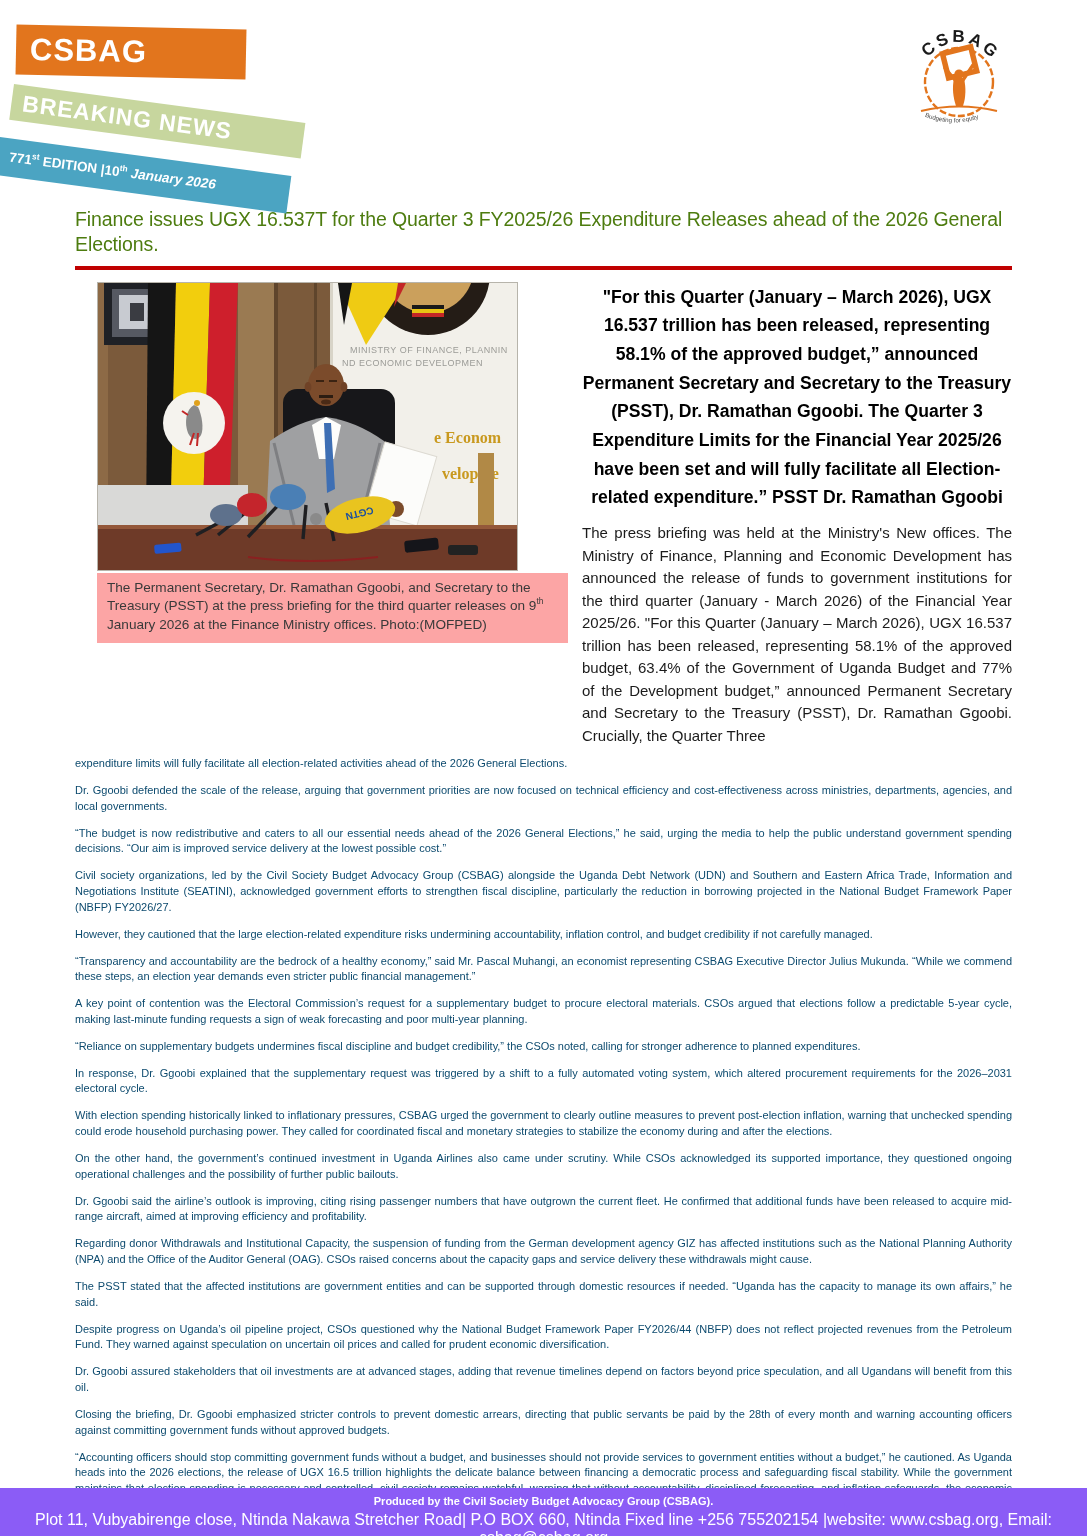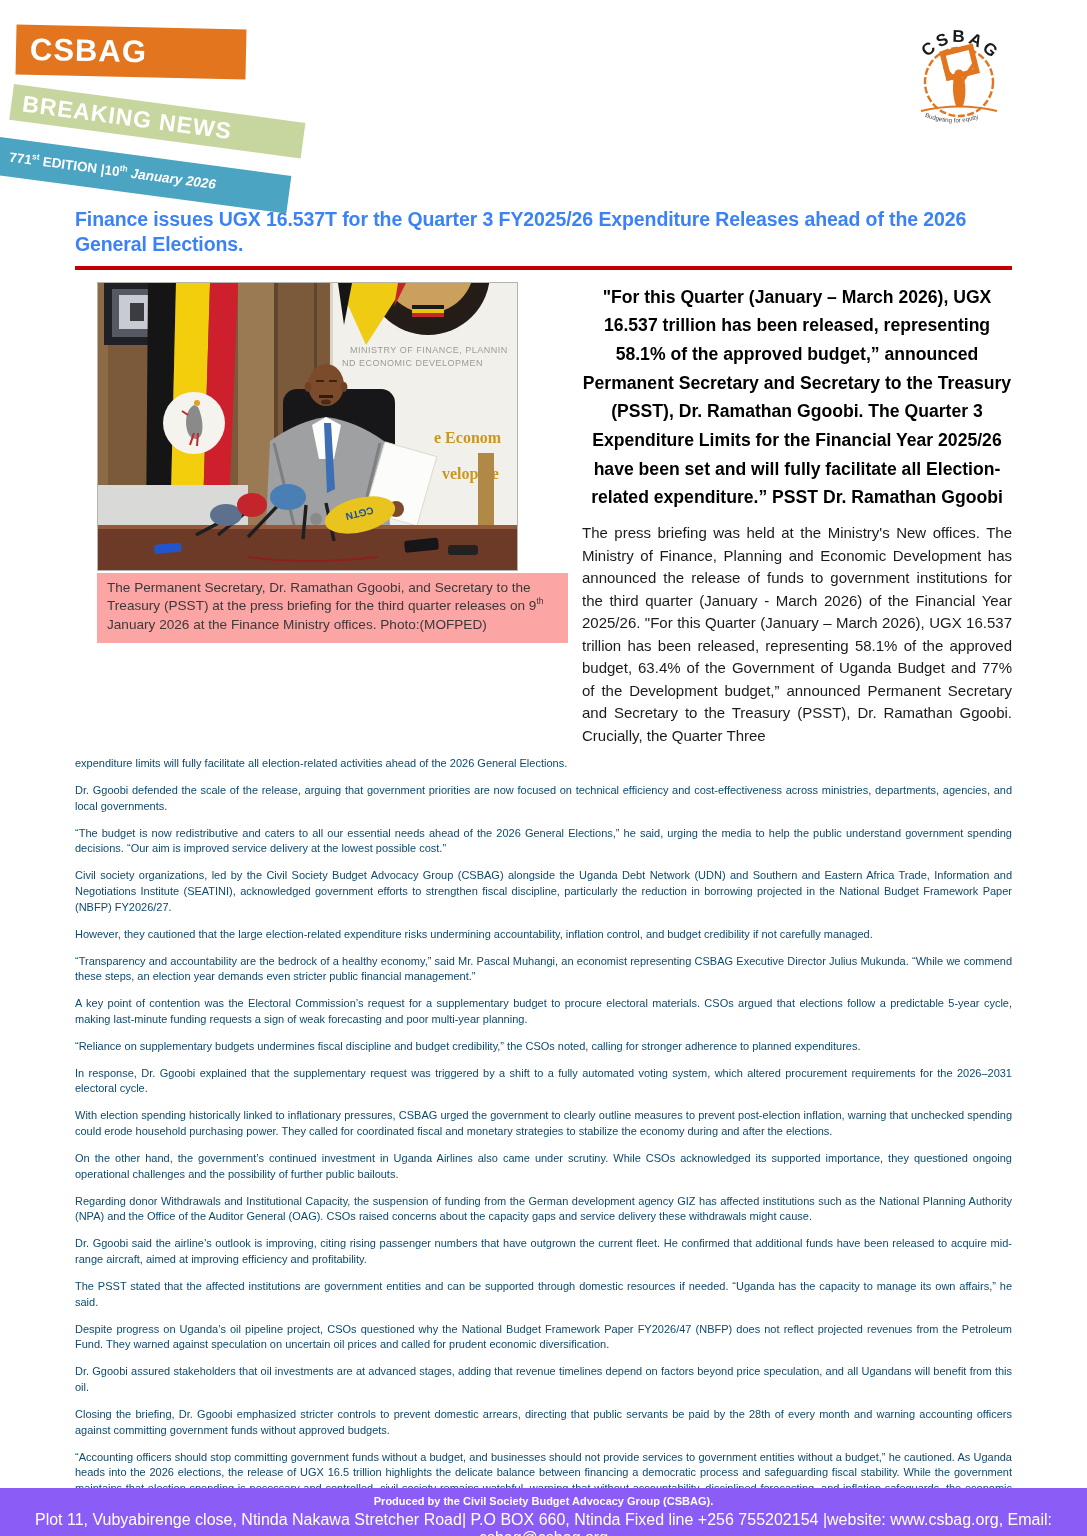--- a/index.html
+++ b/index.html
@@ -24,22 +24,22 @@
     transform:rotate(7.6deg);transform-origin:left top;
     font-size:13.5px;line-height:38px;padding-left:20px;white-space:nowrap;
   }
   .banner-blue .date{font-style:italic;}
   sup.sm{font-size:62%;vertical-align:super;line-height:0;}
   
   .logo{position:absolute;left:903px;top:12px;width:112px;height:132px;z-index:2;}
   
   .content{position:absolute;left:75px;top:207px;width:937px;}
   h1.headline{
-    margin:0;font-size:19.5px;line-height:1.3;color:#3b82f6;
-    font-weight:bold;letter-spacing:-0.1px;
+    margin:0;font-size:19.5px;line-height:1.3;color:#4d7c0f;
+    font-weight:normal;letter-spacing:-0.1px;
   }
   .red-rule{height:4px;background:#C00000;margin-top:8px;border:0;}
   .top-grid{display:flex;gap:14px;margin-top:12px;}
   .col-left{width:471px;margin-left:22px;flex:0 0 auto;}
   .photo-frame{width:419px;border:1px solid #b7b4ab;display:block;}
   .caption{
     background:#fca5a5;padding:6px 10px 8px;font-size:13.6px;line-height:1.38;
     color:#3a3a3a;margin-top:2px;
   }
   .col-right{flex:1 1 auto;min-width:0;}
@@ -212,24 +212,24 @@
       <p>Dr. Ggoobi defended the scale of the release, arguing that government priorities are now focused on technical efficiency and cost-effectiveness across ministries, departments, agencies, and local governments.</p>
       <p>“The budget is now redistributive and caters to all our essential needs ahead of the 2026 General Elections,” he said, urging the media to help the public understand government spending decisions. “Our aim is improved service delivery at the lowest possible cost.”</p>
       <p>Civil society organizations, led by the Civil Society Budget Advocacy Group (CSBAG) alongside the Uganda Debt Network (UDN) and Southern and Eastern Africa Trade, Information and Negotiations Institute (SEATINI), acknowledged government efforts to strengthen fiscal discipline, particularly the reduction in borrowing projected in the National Budget Framework Paper (NBFP) FY2026/27.</p>
       <p>However, they cautioned that the large election-related expenditure risks undermining accountability, inflation control, and budget credibility if not carefully managed.</p>
       <p>“Transparency and accountability are the bedrock of a healthy economy,” said Mr. Pascal Muhangi, an economist representing CSBAG Executive Director Julius Mukunda. “While we commend these steps, an election year demands even stricter public financial management.”</p>
       <p>A key point of contention was the Electoral Commission’s request for a supplementary budget to procure electoral materials. CSOs argued that elections follow a predictable 5-year cycle, making last-minute funding requests a sign of weak forecasting and poor multi-year planning.</p>
       <p>“Reliance on supplementary budgets undermines fiscal discipline and budget credibility,” the CSOs noted, calling for stronger adherence to planned expenditures.</p>
       <p>In response, Dr. Ggoobi explained that the supplementary request was triggered by a shift to a fully automated voting system, which altered procurement requirements for the 2026–2031 electoral cycle.</p>
       <p>With election spending historically linked to inflationary pressures, CSBAG urged the government to clearly outline measures to prevent post-election inflation, warning that unchecked spending could erode household purchasing power. They called for coordinated fiscal and monetary strategies to stabilize the economy during and after the elections.</p>
       <p>On the other hand, the government’s continued investment in Uganda Airlines also came under scrutiny. While CSOs acknowledged its supported importance, they questioned ongoing operational challenges and the possibility of further public bailouts.</p>
+      <p>Dr. Ggoobi said the airline’s outlook is improving, citing rising passenger numbers that have outgrown the current fleet. He confirmed that additional funds have been released to acquire mid-range aircraft, aimed at improving efficiency and profitability.</p>
       <p>Regarding donor Withdrawals and Institutional Capacity, the suspension of funding from the German development agency GIZ has affected institutions such as the National Planning Authority (NPA) and the Office of the Auditor General (OAG). CSOs raised concerns about the capacity gaps and service delivery these withdrawals might cause.</p>
-      <p>Dr. Ggoobi said the airline’s outlook is improving, citing rising passenger numbers that have outgrown the current fleet. He confirmed that additional funds have been released to acquire mid-range aircraft, aimed at improving efficiency and profitability.</p>
       <p>The PSST stated that the affected institutions are government entities and can be supported through domestic resources if needed. “Uganda has the capacity to manage its own affairs,” he said.</p>
-      <p>Despite progress on Uganda’s oil pipeline project, CSOs questioned why the National Budget Framework Paper FY2026/47 (NBFP) does not reflect projected revenues from the Petroleum Fund. They warned against speculation on uncertain oil prices and called for prudent economic diversification.</p>
+      <p>Despite progress on Uganda’s oil pipeline project, CSOs questioned why the National Budget Framework Paper FY2026/44 (NBFP) does not reflect projected revenues from the Petroleum Fund. They warned against speculation on uncertain oil prices and called for prudent economic diversification.</p>
       <p>Dr. Ggoobi assured stakeholders that oil investments are at advanced stages, adding that revenue timelines depend on factors beyond price speculation, and all Ugandans will benefit from this oil.</p>
       <p>Closing the briefing, Dr. Ggoobi emphasized stricter controls to prevent domestic arrears, directing that public servants be paid by the 28th of every month and warning accounting officers against committing government funds without approved budgets.</p>
       <p>“Accounting officers should stop committing government funds without a budget, and businesses should not provide services to government entities without a budget,” he cautioned. As Uganda heads into the 2026 elections, the release of UGX 16.5 trillion highlights the delicate balance between financing a democratic process and safeguarding fiscal stability. While the government maintains that election spending is necessary and controlled, civil society remains watchful, warning that without accountability, disciplined forecasting, and inflation safeguards, the economic cost of elections may affect many Ugandans.</p>
     </div>
   </div>
 
   <div class="footer">
     <div class="f1">Produced by the Civil Society Budget Advocacy Group (CSBAG).</div>
     <div class="f2">Plot 11, Vubyabirenge close, Ntinda Nakawa Stretcher Road| P.O BOX 660, Ntinda Fixed line +256 755202154 |website: www.csbag.org, Email: csbag@csbag.org</div>
   </div>

